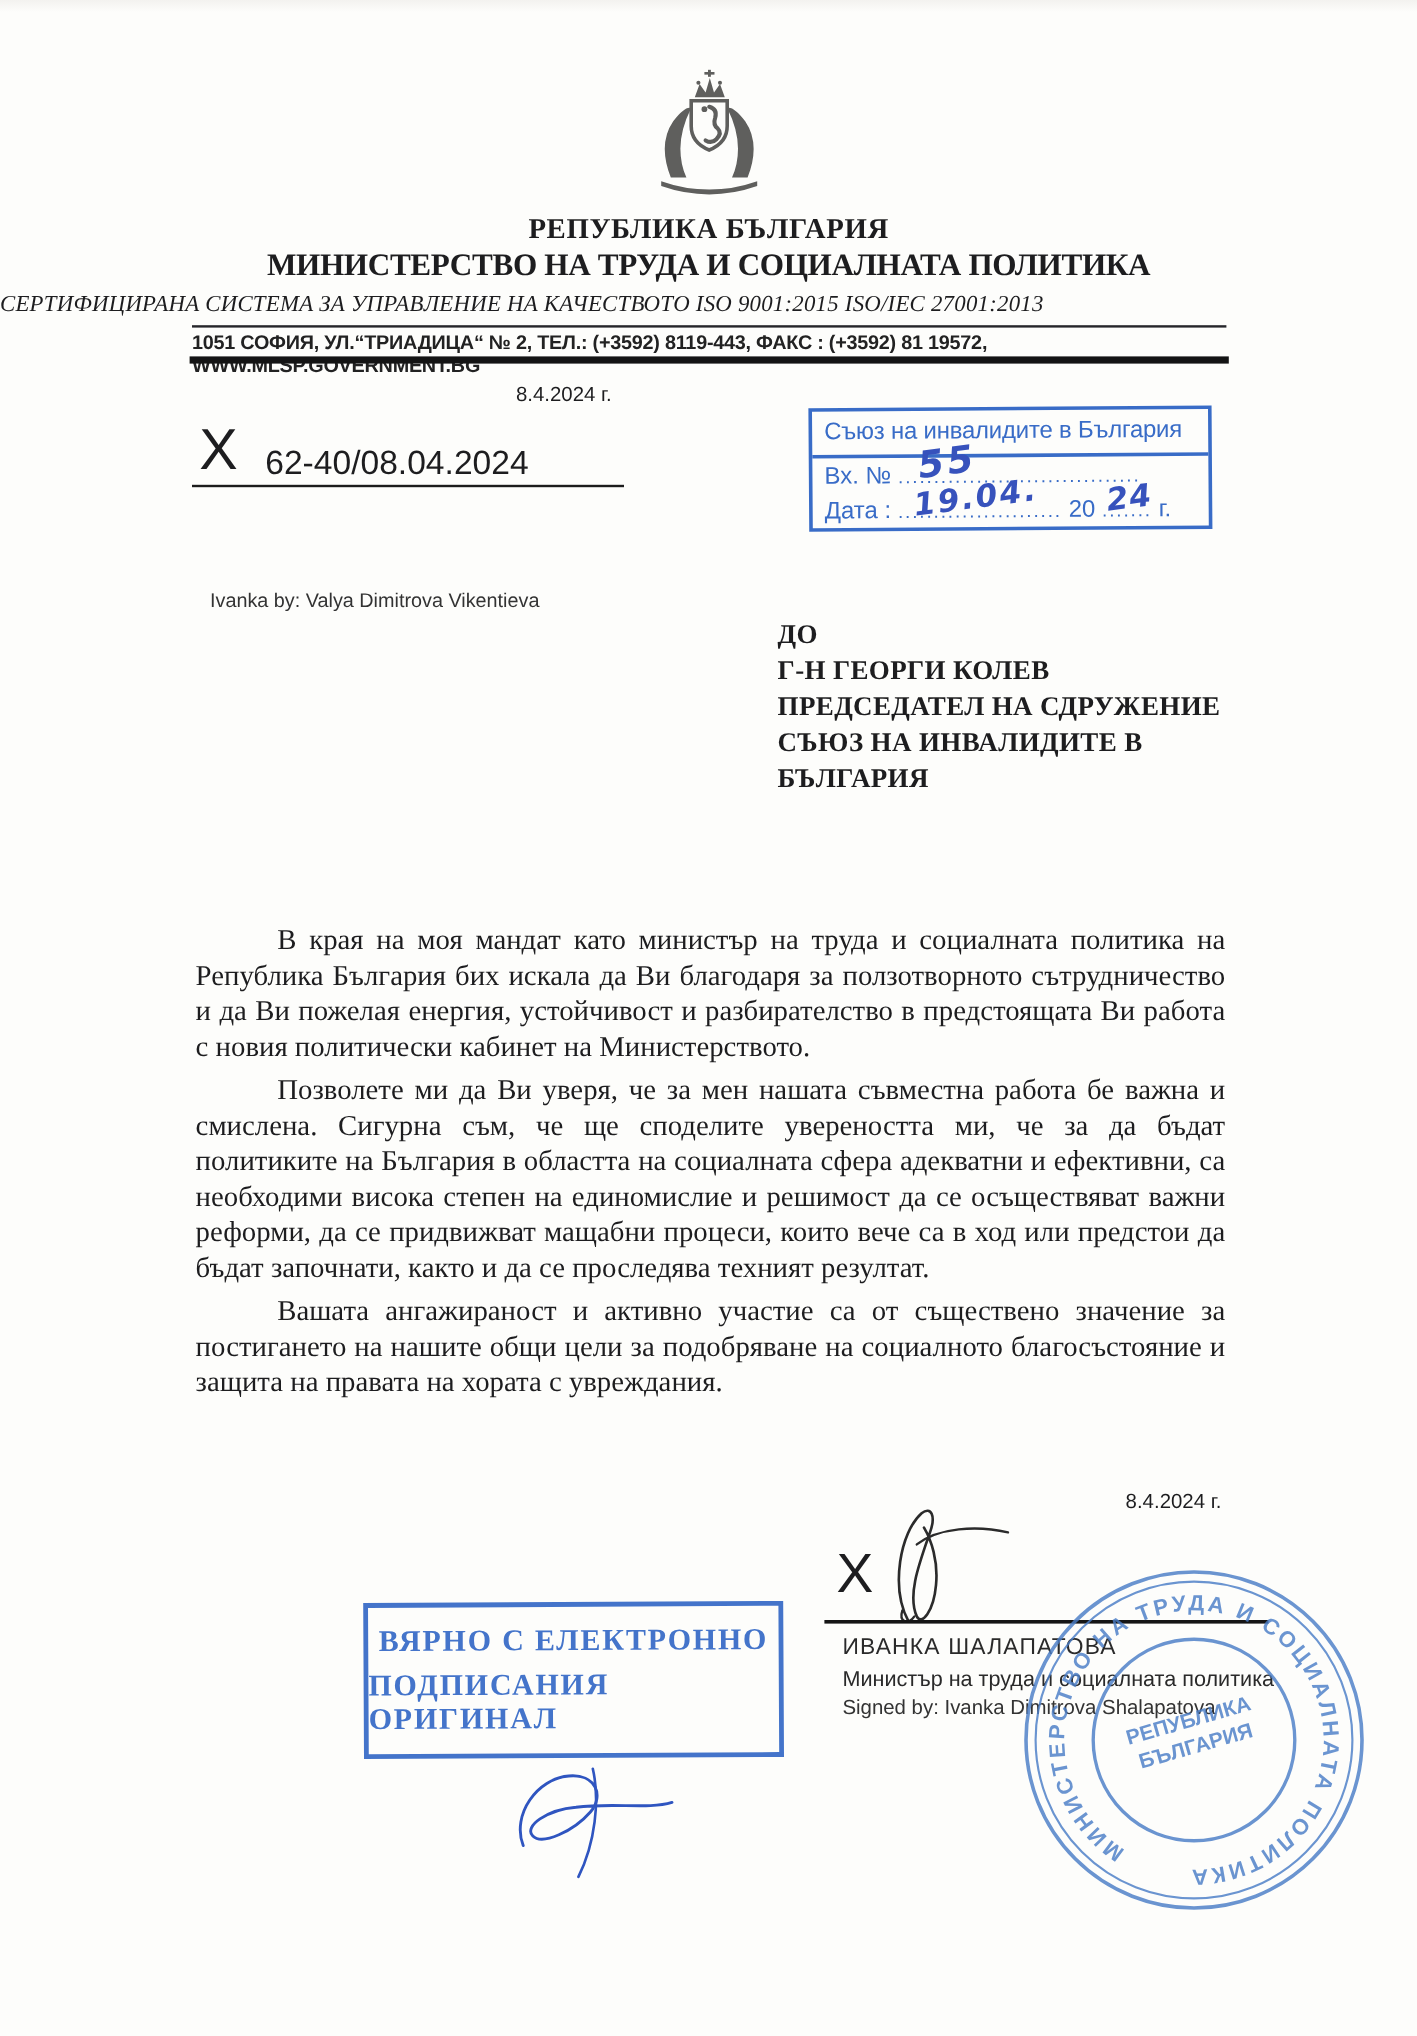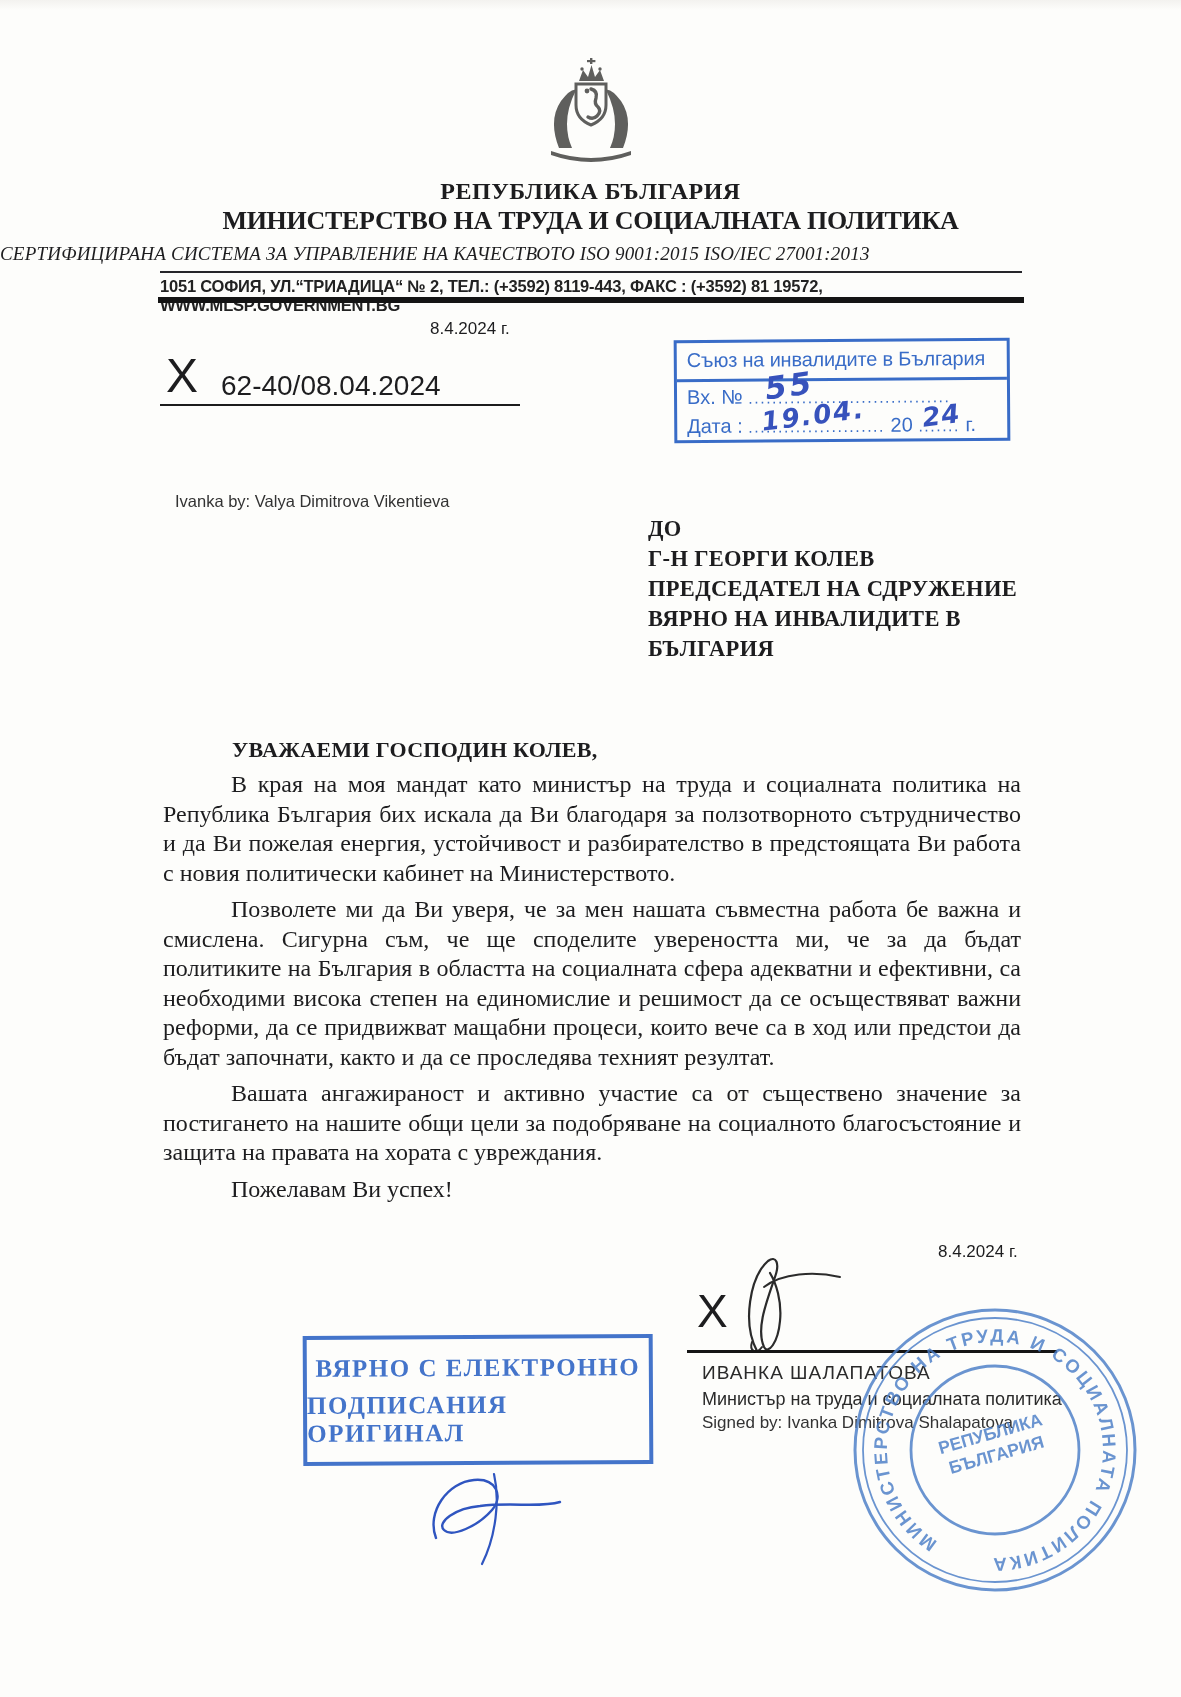--- a/index.html
+++ b/index.html
@@ -127,30 +127,28 @@
 
   <div class="ref-x">X</div>
   <div class="ref-num">62-40/08.04.2024</div>
   <div class="ref-underline"></div>
   <div class="signedby1">Ivanka by: Valya Dimitrova Vikentieva</div>
 
   <div class="recipient">
     <div>ДО</div>
     <div>Г-Н ГЕОРГИ КОЛЕВ</div>
     <div>ПРЕДСЕДАТЕЛ НА СДРУЖЕНИЕ</div>
-    <div>ВЯРНО НА ИНВАЛИДИТЕ В</div>
+    <div>СЪЮЗ НА ИНВАЛИДИТЕ В</div>
     <div>БЪЛГАРИЯ</div>
   </div>
 
-  <div class="salutation">УВАЖАЕМИ ГОСПОДИН КОЛЕВ,</div>
   <div class="letter-body">
     <p>В края на моя мандат като министър на труда и социалната политика на Република България бих искала да Ви благодаря за ползотворното сътрудничество и да Ви пожелая енергия, устойчивост и разбирателство в предстоящата Ви работа с новия политически кабинет на Министерството.</p>
     <p>Позволете ми да Ви уверя, че за мен нашата съвместна работа бе важна и смислена. Сигурна съм, че ще споделите увереността ми, че за да бъдат политиките на България в областта на социалната сфера адекватни и ефективни, са необходими висока степен на единомислие и решимост да се осъществяват важни реформи, да се придвижват мащабни процеси, които вече са в ход или предстои да бъдат започнати, както и да се проследява техният резултат.</p>
     <p>Вашата ангажираност и активно участие са от съществено значение за постигането на нашите общи цели за подобряване на социалното благосъстояние и защита на правата на хората с увреждания.</p>
-    <p class="short">Пожелавам Ви успех!</p>
   </div>
 
   <div class="date-bottom">8.4.2024 г.</div>
   <div class="sig-x">X</div>
   <svg class="sig-scribble" viewBox="0 0 150 115">
     <path d="M45 108 C30 80 38 34 56 18 C64 12 68 20 63 34 C54 60 44 86 52 104 C56 112 66 100 68 78 C70 58 64 40 58 30" fill="none" stroke="#2b2b2b" stroke-width="2.2" stroke-linecap="round"></path>
     <path d="M52 44 C70 30 102 28 128 34" fill="none" stroke="#2b2b2b" stroke-width="2" stroke-linecap="round"></path>
     <path d="M50 104 C44 112 37 108 40 99" fill="none" stroke="#2b2b2b" stroke-width="2" stroke-linecap="round"></path>
   </svg>
   <div class="sig-line"></div>

